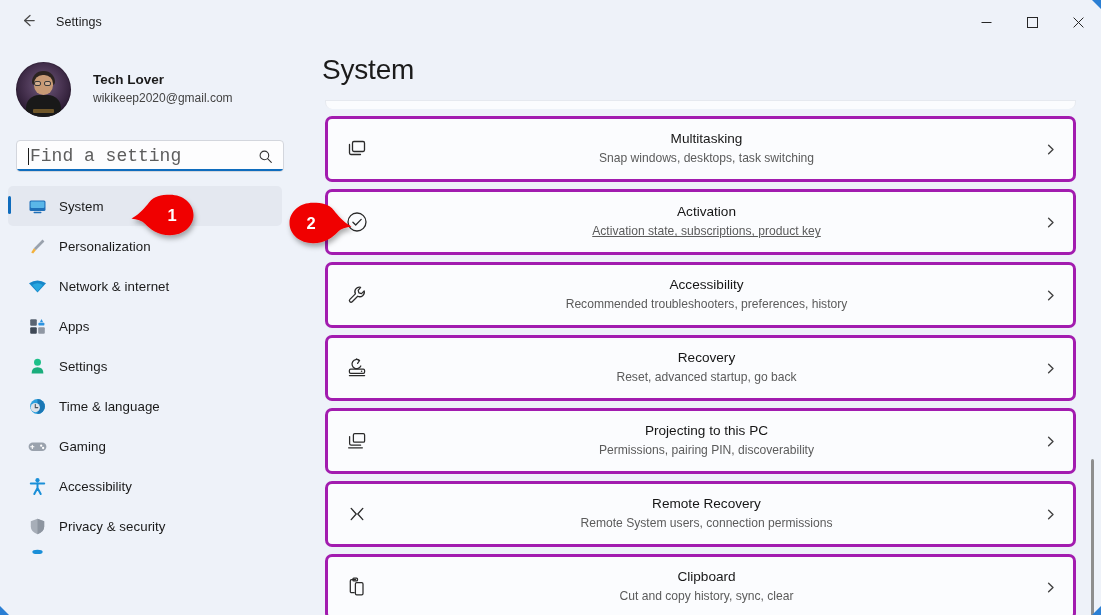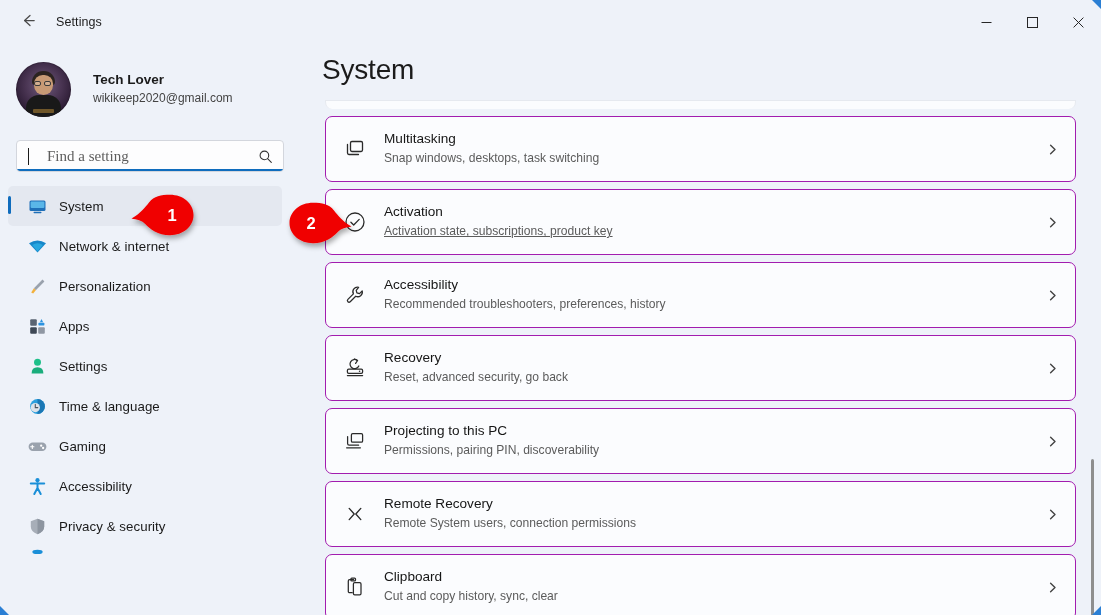--- a/index.html
+++ b/index.html
@@ -152,23 +152,23 @@
     width: 268px; height: 2px;
     background: #0f6cbd;
     border-radius: 0 0 4px 4px;
   }
   .caret {
     position: absolute; left: 11px; top: 7px;
     width: 1px; height: 17px; background: #1b1b1b;
   }
   .search-input {
     border: 0; outline: 0; background: transparent;
-    font-family: Liberation Serif, serif;
-    font-size: 15px; color: #5d5d5d;
-    padding-left: 30px; width: 225px;
+    font-family: Liberation Mono, monospace;
+    font-size: 18px; color: #5d5d5d;
+    padding-left: 13px; width: 225px;
   }
   .search-input::placeholder { color: #5d5d5d; opacity: 1; }
   .search-icon {
     position: absolute; right: 10px; top: 8px;
     color: #333;
   }
 
   
   .nav { margin-top: 14px; }
   .nav-item {
@@ -216,24 +216,25 @@
   .card-scroll {
     position: absolute; left: 0; top: 56px;
     width: 781px; height: 515px;
     overflow: hidden;
   }
   .card {
     position: relative;
     margin: 0 25px 7px 5px;
     min-height: 66px;
     background: #fbfcfe;
-    border: 1px solid #a21caf;
+    border: 3px solid #a21caf;
     border-radius: 7px;
     display: flex; align-items: center;
     cursor: pointer;
+    text-align: center;
   }
   .card-top-partial {
     height: 9px; min-height: 9px;
     margin: 0 25px 7px 5px;
     background: #fbfcfe;
     border: 1px solid #e6e9ef;
     border-bottom: 0;
     border-radius: 0 0 7px 7px;
   }
   .card-ico {
@@ -369,36 +370,36 @@
             <rect x="2.6" y="4.6" width="13.8" height="6.3" rx="1" fill="#5ab6e8"></rect>
             <rect x="5.5" y="14.8" width="8" height="1.4" rx=".7" fill="#1f6fb8"></rect>
           </svg>
         </span>
         <span class="nav-label">System</span>
       </div>
 
 
       <div class="nav-item">
         <span class="nav-ico">
+          <svg width="19" height="19" viewBox="0 0 19 19" fill="none">
+            <path d="M14.5 2.6 L16.4 4.5 L7.8 13.2 L5.9 11.3 Z" fill="#9aa2ad"></path>
+            <path d="M5.9 11.3 L7.8 13.2 L5.2 16.4 L3.2 15.6 Z" fill="#f2b13c"></path>
+          </svg>
+        </span>
+        <span class="nav-label">Personalization</span>
+      </div>
+
+      <div class="nav-item">
+        <span class="nav-ico">
           <svg width="21" height="19" viewBox="0 0 21 19" fill="none">
             <path d="M2 6.2 Q10.5 0.6 19 6.2 L10.5 15.6 Z" fill="#1787c9"></path>
             <path d="M5.2 8 Q10.5 4.6 15.8 8 L10.5 14.6 Z" fill="#27a7e0"></path>
           </svg>
         </span>
         <span class="nav-label">Network &amp; internet</span>
-      </div>
-
-      <div class="nav-item">
-        <span class="nav-ico">
-          <svg width="19" height="19" viewBox="0 0 19 19" fill="none">
-            <path d="M14.5 2.6 L16.4 4.5 L7.8 13.2 L5.9 11.3 Z" fill="#9aa2ad"></path>
-            <path d="M5.9 11.3 L7.8 13.2 L5.2 16.4 L3.2 15.6 Z" fill="#f2b13c"></path>
-          </svg>
-        </span>
-        <span class="nav-label">Personalization</span>
       </div>
 
       <div class="nav-item">
         <span class="nav-ico">
           <svg width="19" height="19" viewBox="0 0 19 19" fill="none">
             <rect x="2.2" y="2.2" width="6.6" height="6.6" rx="1" fill="#5a6472"></rect>
             <rect x="2.2" y="10.2" width="6.6" height="6.6" rx="1" fill="#3e4855"></rect>
             <rect x="10.2" y="10.2" width="6.6" height="6.6" rx="1" fill="#8f97a3"></rect>
             <path d="M13.5 2.0 L15.1 5.2 L11.9 5.2 Z" fill="#2c93e0"></path>
             <rect x="10.4" y="5.8" width="6" height="2.6" rx=".6" fill="#2c93e0"></rect>
@@ -540,21 +541,21 @@
           <svg width="24" height="24" viewBox="0 0 24 24" fill="none">
             <path d="M14.4 4.4 a4.6 4.6 0 1 0 1.4 5.6" stroke="#2a2a2a" stroke-width="1.25" stroke-linecap="round"></path>
             <path d="M11.4 3.0 L14.6 4.5 L12.6 7.4" stroke="#2a2a2a" stroke-width="1.25" stroke-linecap="round" stroke-linejoin="round"></path>
             <rect x="4.4" y="13.2" width="15.2" height="4.2" rx="1.3" stroke="#2a2a2a" stroke-width="1.25"></rect>
             <circle cx="16.6" cy="15.3" r=".8" fill="#2a2a2a"></circle>
             <path d="M4.4 19.6 H19.6" stroke="#2a2a2a" stroke-width="1.25" stroke-linecap="round"></path>
           </svg>
         </span>
         <span class="card-text">
           <span class="card-title" style="display: block;">Recovery</span>
-          <span class="card-sub" style="display: block;">Reset, advanced security, go back</span>
+          <span class="card-sub" style="display: block;">Reset, advanced startup, go back</span>
         </span>
         <span class="card-chev">
           <svg width="13" height="13" viewBox="0 0 13 13" fill="none">
             <path d="M4.6 2.2 L9 6.5 L4.6 10.8" stroke="currentColor" stroke-width="1.4" stroke-linecap="round" stroke-linejoin="round"></path>
           </svg>
         </span>
       </div>
 
       <div class="card">
         <span class="card-ico">

